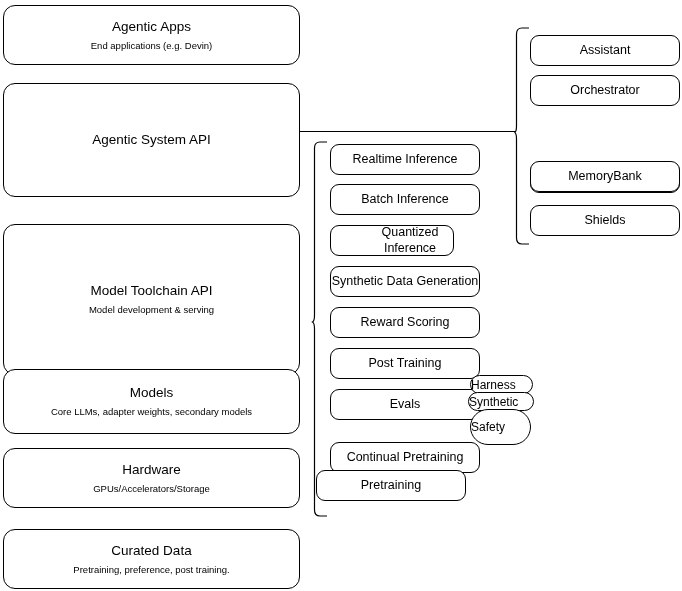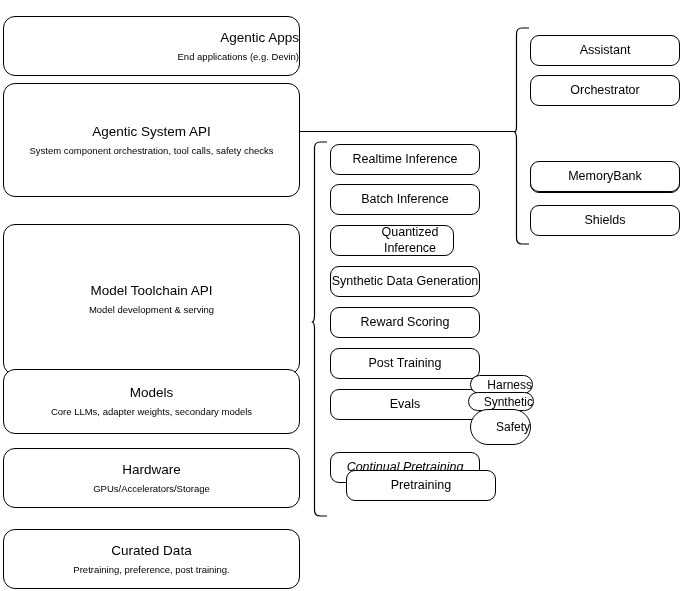--- a/index.html
+++ b/index.html
@@ -47,21 +47,21 @@
     font-size: 12.5px;
   }
   .pill {
     position: absolute;
     box-sizing: border-box;
     border: 1.4px solid #000000;
     background: #ffffff;
     border-radius: 999px;
     display: flex;
     align-items: center;
-    justify-content: flex-end;
+    justify-content: flex-start;
     font-size: 12px;
     z-index: 6;
   }
   .connector {
     position: absolute;
     background: #000000;
     z-index: 1;
   }
   .brace {
     position: absolute;
@@ -71,28 +71,27 @@
   .brace svg {
     display: block;
     overflow: visible;
   }
 </style>
 </head>
 <body>
 
 <div id="canvas">
 
-  <div class="node stack-node" style="left:3px; top:16px; width:297px; height:60px;align-items:flex-end;">
+  <div class="node stack-node" style="left:3px; top:5px; width:297px; height:60px;">
     <div class="stack-title">Agentic Apps</div>
     <div class="stack-sub">End applications (e.g. Devin)</div>
   </div>
 
   <div class="node stack-node" style="left:3px; top:83px; width:297px; height:114px;">
     <div class="stack-title">Agentic System API</div>
-    <div class="stack-sub">System component orchestration, tool calls, safety checks</div>
   </div>
 
   <div class="node stack-node" style="left:3px; top:224px; width:297px; height:151px;">
     <div class="stack-title">Model Toolchain API</div>
     <div class="stack-sub">Model development &amp; serving</div>
   </div>
 
   <div class="node stack-node" style="left:3px; top:369px; width:297px; height:65px;">
     <div class="stack-title">Models</div>
     <div class="stack-sub">Core LLMs, adapter weights, secondary models</div>
@@ -152,24 +151,24 @@
   </div>
   <div class="node mid-node" style="left:330px; top:307px; width:150px; height:31px;">
     <span>Reward Scoring</span>
   </div>
   <div class="node mid-node" style="left:330px; top:348px; width:150px; height:31px;">
     <span>Post Training</span>
   </div>
   <div class="node mid-node" style="left:330px; top:389px; width:150px; height:31px;">
     <span>Evals</span>
   </div>
-  <div class="node mid-node" style="left:330px; top:452px; width:150px; height:31px;font-style:italic;">
+  <div class="node mid-node" style="left:330px; top:442px; width:150px; height:31px;">
     <span>Continual Pretraining</span>
   </div>
-  <div class="node mid-node" style="left:346px; top:470px; width:150px; height:31px;">
+  <div class="node mid-node" style="left:316px; top:470px; width:150px; height:31px;">
     <span>Pretraining</span>
   </div>
 
   <div class="pill" style="left:470px; top:375px; width:63px; height:19px;">
     <span>Harness</span>
   </div>
   <div class="pill" style="left:468px; top:392px; width:66px; height:19px;">
     <span>Synthetic</span>
   </div>
   <div class="pill" style="left:470px; top:409px; width:61px; height:36px;">

